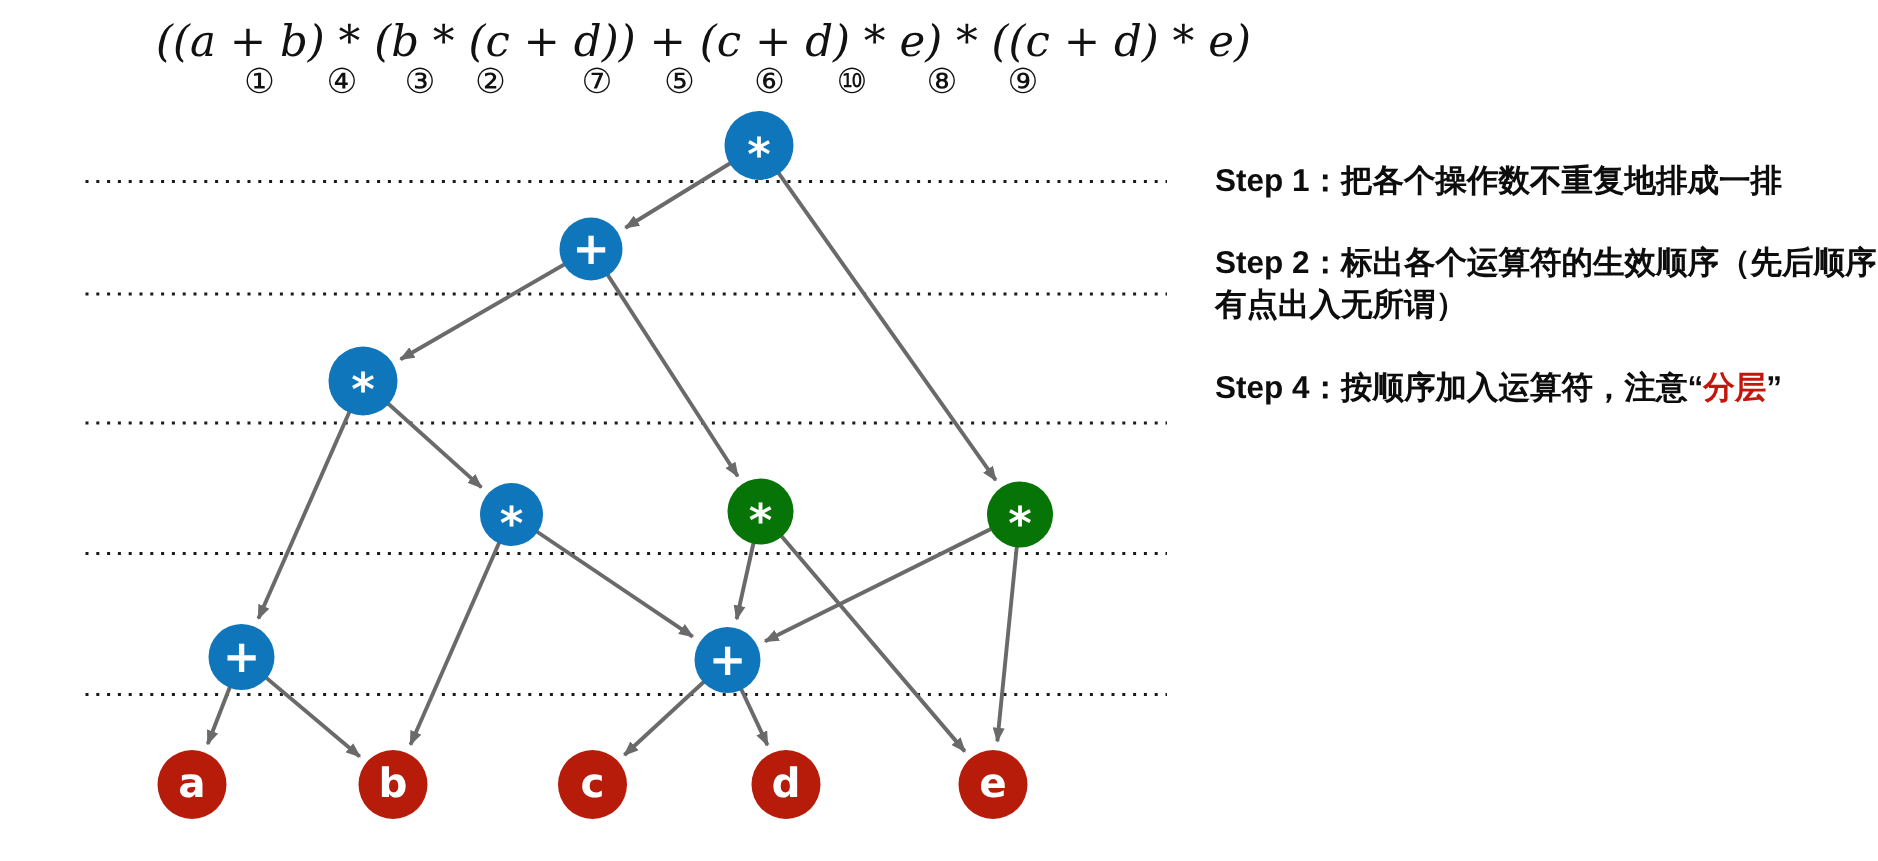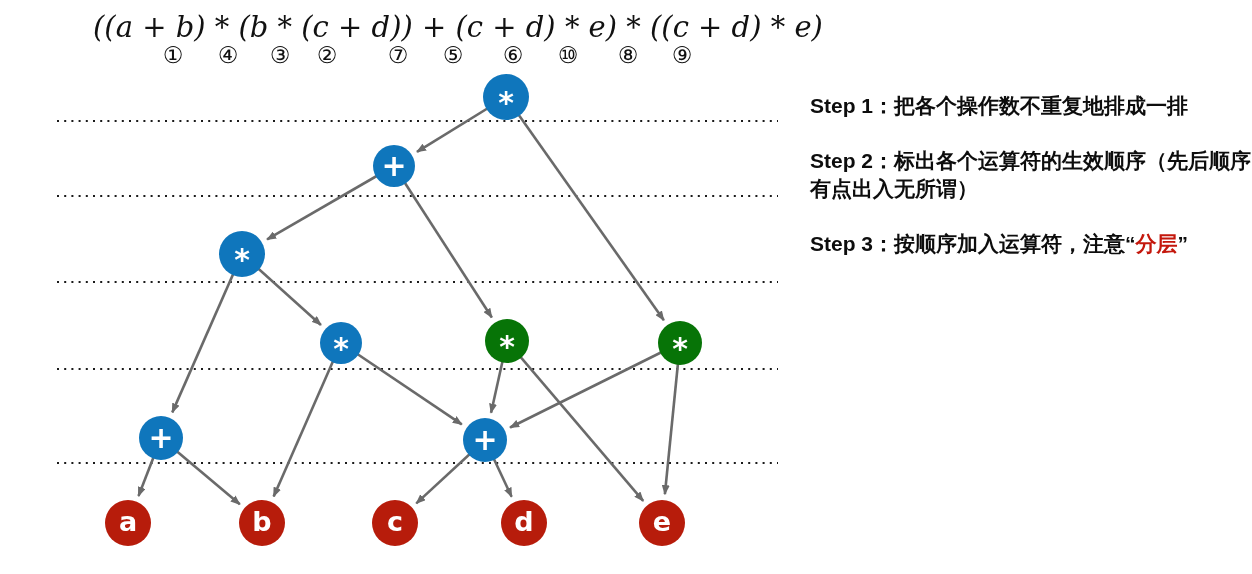--- a/index.html
+++ b/index.html
@@ -1,34 +1,34 @@
 <!DOCTYPE html>
 <html><head>
 <meta charset="utf-8">
 <style>
   html,body{margin:0;padding:0;}
   body{
     width:1252px;height:574px;position:relative;background:#ffffff;
     font-family:"Liberation Sans",sans-serif;overflow:hidden;
   }
   .formula{
-    position:absolute;left:93px;top:10px;
+    position:absolute;left:104px;top:10px;
     font-family:"DejaVu Serif","Liberation Serif",serif;
     font-style:italic;font-size:29px;color:#111;white-space:nowrap;
     letter-spacing:0px;
   }
   .markers{position:absolute;left:0;top:42px;height:26px;width:800px;}
   .marker{
     position:absolute;transform:translateX(-50%);
     font-family:"DejaVu Sans","Liberation Sans",sans-serif;
     font-size:23px;color:#111;top:0;line-height:26px;
   }
   #dag{position:absolute;left:0;top:0;}
   .steps{
-    position:absolute;left:810px;top:92px;width:442px;color:#0d0d0d;
+    position:absolute;left:810px;top:107px;width:442px;color:#0d0d0d;
   }
   .step{
     margin:0 0 27px 0;font-size:21px;line-height:28px;font-weight:bold;
   }
   .step-label{font-weight:bold;}
   .hl{color:#c4170c;text-align:right;}
   svg text{font-family:"DejaVu Sans","Liberation Sans",sans-serif;font-weight:bold;}
 </style>
 </head>
 <body>
@@ -99,14 +99,14 @@
     <text x="395" y="531" text-anchor="middle" fill="#ffffff" font-size="27">c</text>
     <circle cx="524" cy="523" r="23" fill="#b71c0b"></circle>
     <text x="524" y="531" text-anchor="middle" fill="#ffffff" font-size="27">d</text>
     <circle cx="662" cy="523" r="23" fill="#b71c0b"></circle>
     <text x="662" y="531" text-anchor="middle" fill="#ffffff" font-size="27">e</text>
   </svg>
 
 <div class="steps">
   <p class="step"><span class="step-label">Step 1：</span><span>把各个操作数不重复地排成一排</span></p>
   <p class="step"><span class="step-label">Step 2：</span><span>标出各个运算符的生效顺序（先后顺序有点出入无所谓）</span></p>
-  <p class="step"><span class="step-label">Step 3：</span><span>按顺序加入运算符，注意“</span><span class="hl">分层</span><span>”</span></p>
+  <p class="step"><span class="step-label">Step 4：</span><span>按顺序加入运算符，注意“</span><span class="hl">分层</span><span>”</span></p>
 </div>
 
 </body></html>

